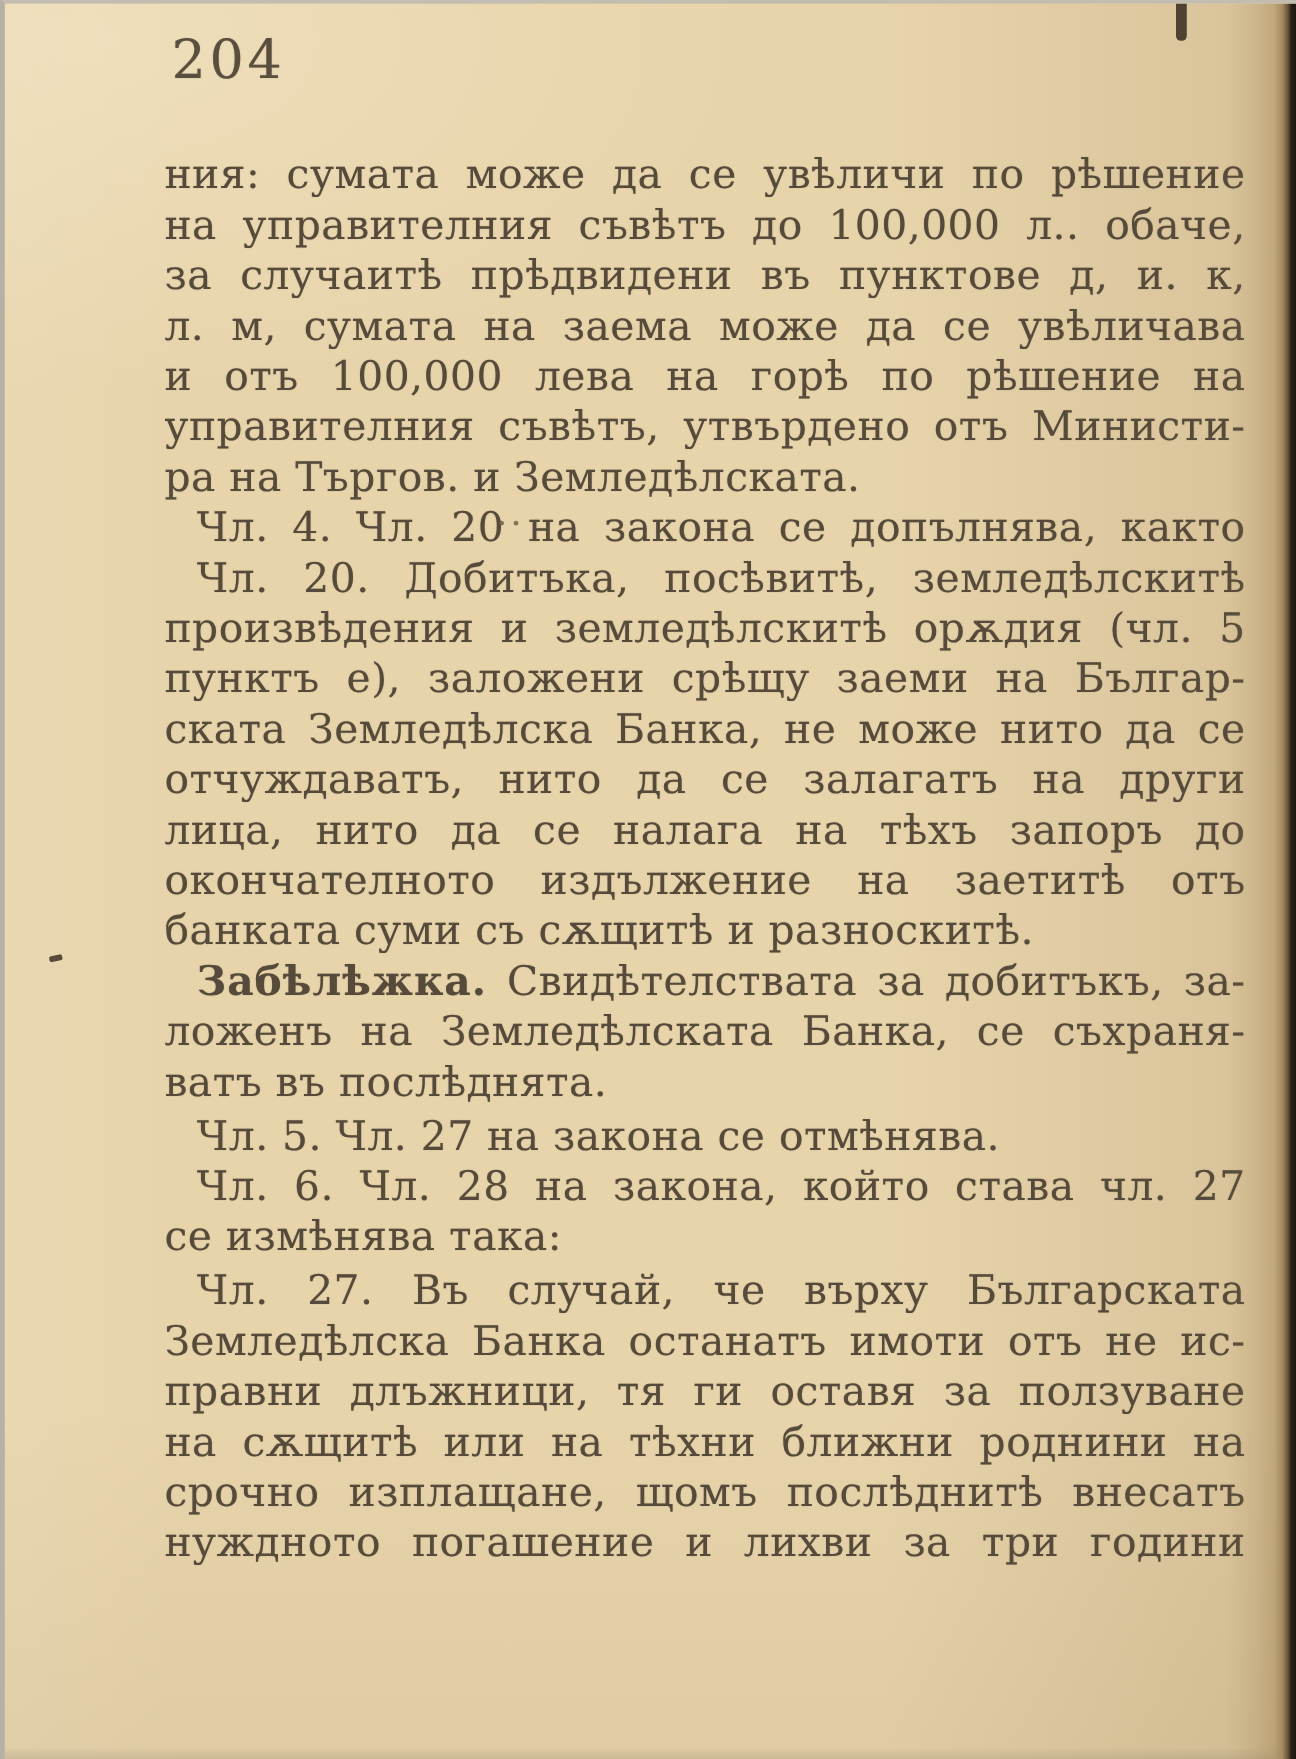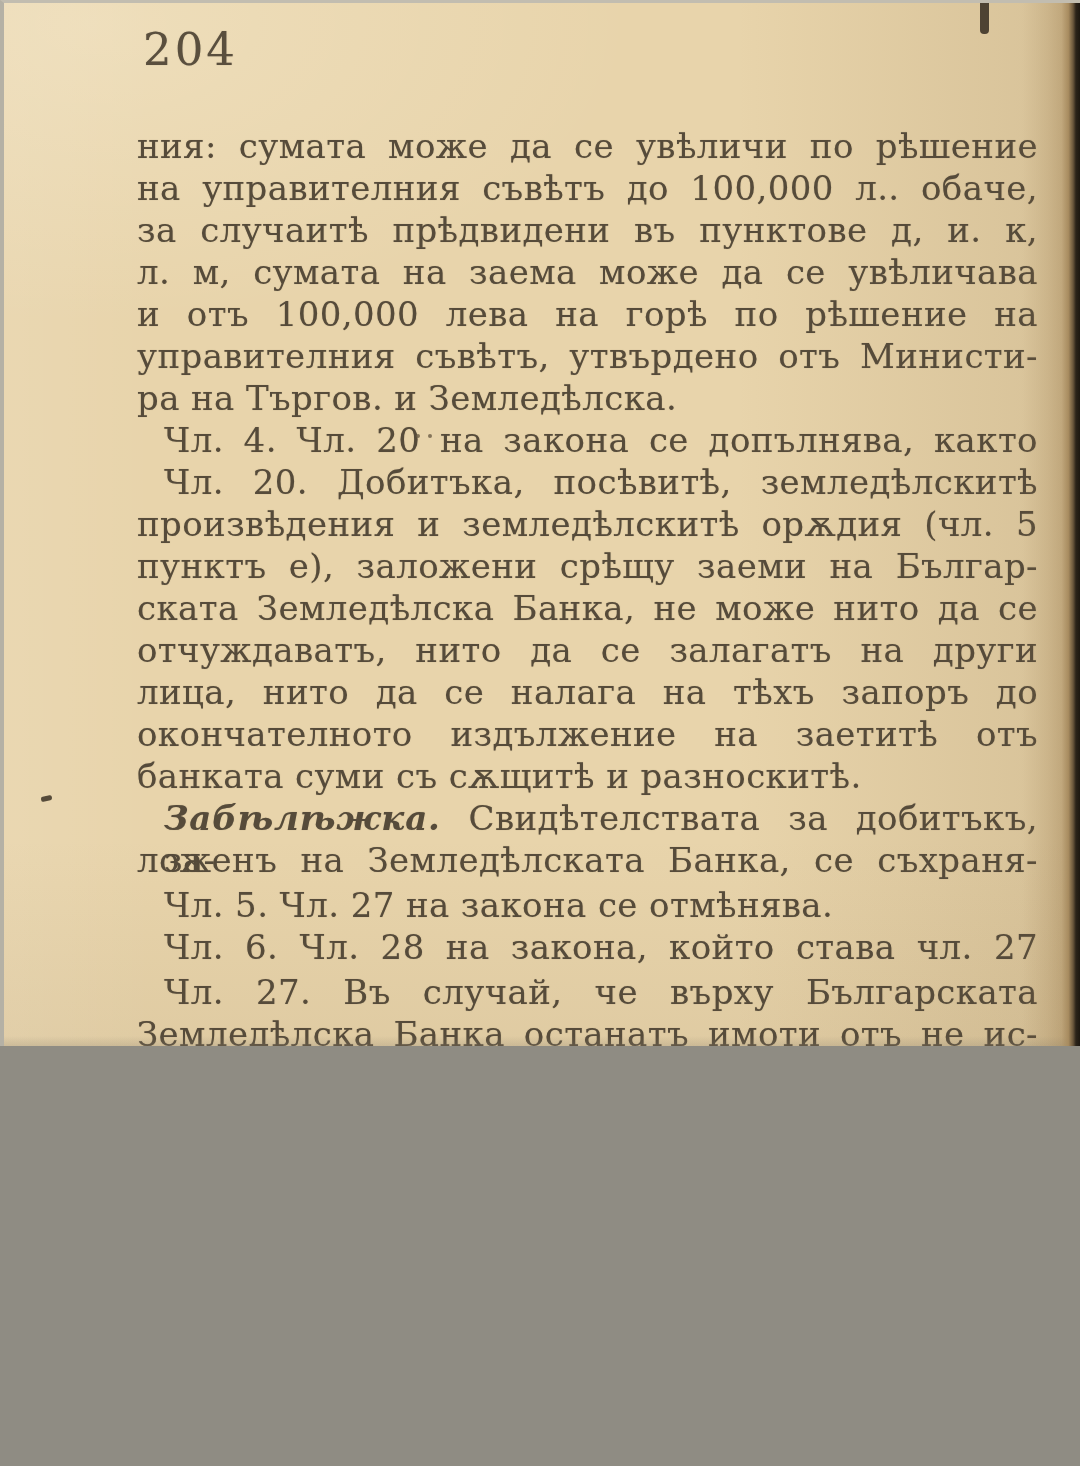--- a/index.html
+++ b/index.html
@@ -1,18 +1,18 @@
 <!DOCTYPE html>
 <html><head>
 <meta charset="utf-8">
 <style>
   html,body{margin:0;padding:0;background:#8f8c83;}
   .page{
     position:relative;
-    width:1080px;height:1046px;
+    width:1080px;height:1466px;
     margin:0 auto;
     overflow:hidden;
     background:
       radial-gradient(ellipse 900px 500px at 8% 2%, rgba(255,248,228,0.28), rgba(255,248,228,0) 60%),
       linear-gradient(180deg, rgba(124,98,60,0) 0%, rgba(124,98,60,0) 80%, rgba(124,98,60,0.08) 100%),
       linear-gradient(90deg, rgba(255,255,255,0.08) 0%, rgba(255,255,255,0) 14%, rgba(124,96,52,0) 68%, rgba(124,96,52,0.14) 96%, rgba(124,96,52,0.20) 100%),
       #e8d4ab;
     border-left:4px solid #b5b1a5;
     border-top:3px solid #c2bdb0;
     box-sizing:border-box;
@@ -35,21 +35,21 @@
   .para{margin:0;padding:0;}
   .para.gap{margin-top:3px;}
   .line{
     height:42px;line-height:42px;
     text-align:justify;
     text-align-last:justify;
     white-space:normal;
   }
   .line.last{text-align-last:left;}
   .line.first-indent{padding-left:27px;}
-  .lead{font-style:italic;font-weight:600;letter-spacing:0.8px;}
+  .lead{font-weight:600;letter-spacing:0.8px;}
   
   .edge-right{
     position:absolute;right:0;top:0;width:58px;height:1466px;
     background:linear-gradient(90deg,
       rgba(150,118,72,0) 0%,
       rgba(150,118,72,0.18) 45%,
       rgba(150,118,72,0.32) 68%,
       #a88c60 80%,
       #6b573c 88%,
       #2b2319 93%,
@@ -86,44 +86,46 @@
 <div class="page">
   <div class="page-number">204</div>
   <div class="text-block">
       <div class="para">
         <div class="line">ния: сумата може да се увѣличи по рѣшение</div>
         <div class="line">на управителния съвѣтъ до 100,000 л.. обаче,</div>
         <div class="line">за случаитѣ прѣдвидени въ пунктове д, и. к,</div>
         <div class="line">л. м, сумата на заема може да се увѣличава</div>
         <div class="line">и отъ 100,000 лева на горѣ по рѣшение на</div>
         <div class="line">управителния съвѣтъ, утвърдено отъ Министи-</div>
-        <div class="line last">ра на Търгов. и Земледѣлска.</div>
+        <div class="line last">ра на Търгов. и Земледѣлската.</div>
       </div>
       <div class="para">
         <div class="line first-indent">Чл. 4. Чл. 20 на закона се допълнява, както</div>
       </div>
       <div class="para">
         <div class="line first-indent">Чл. 20. Добитъка, посѣвитѣ, земледѣлскитѣ</div>
         <div class="line">произвѣдения и земледѣлскитѣ орѫдия (чл. 5</div>
         <div class="line">пунктъ е), заложени срѣщу заеми на Българ-</div>
         <div class="line">ската Земледѣлска Банка, не може нито да се</div>
         <div class="line">отчуждаватъ, нито да се залагатъ на други</div>
         <div class="line">лица, нито да се налага на тѣхъ запоръ до</div>
         <div class="line">окончателното издължение на заетитѣ отъ</div>
         <div class="line last">банката суми съ сѫщитѣ и разноскитѣ.</div>
       </div>
       <div class="para">
         <div class="line first-indent"><span class="lead">Забѣлѣжка.</span> Свидѣтелствата за добитъкъ, за-</div>
         <div class="line">ложенъ на Земледѣлската Банка, се съхраня-</div>
+        <div class="line last">ватъ въ послѣднята.</div>
       </div>
       <div class="para gap">
         <div class="line last first-indent">Чл. 5. Чл. 27 на закона се отмѣнява.</div>
       </div>
       <div class="para">
         <div class="line first-indent">Чл. 6. Чл. 28 на закона, който става чл. 27</div>
+        <div class="line last">се измѣнява така:</div>
       </div>
       <div class="para gap">
         <div class="line first-indent">Чл. 27. Въ случай, че върху Българската</div>
         <div class="line">Земледѣлска Банка останатъ имоти отъ не ис-</div>
         <div class="line">правни длъжници, тя ги оставя за ползуване</div>
         <div class="line">на сѫщитѣ или на тѣхни ближни роднини на</div>
         <div class="line">срочно изплащане, щомъ послѣднитѣ внесатъ</div>
         <div class="line">нуждното погашение и лихви за три години</div>
       </div>
     </div>

